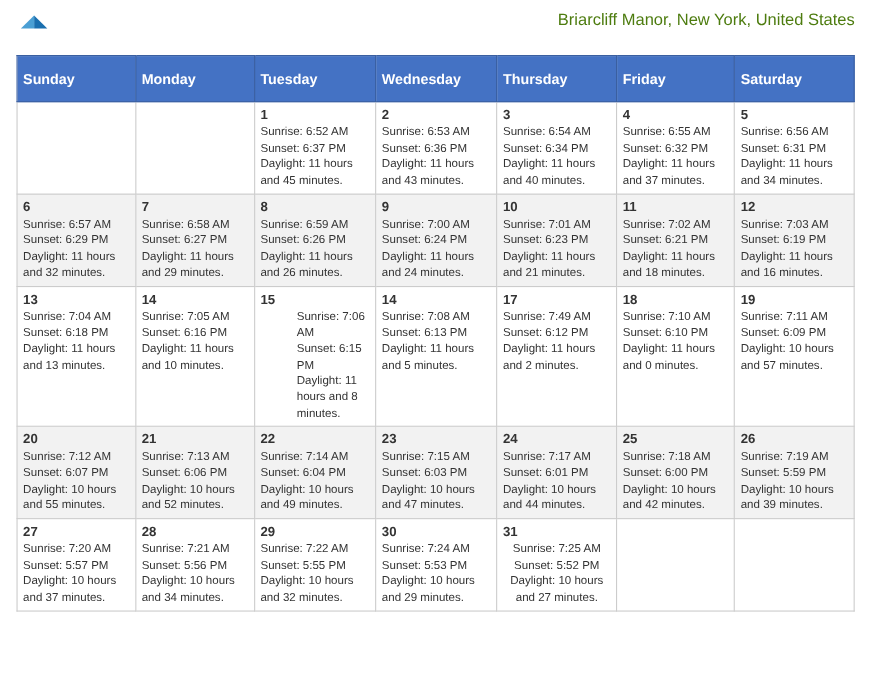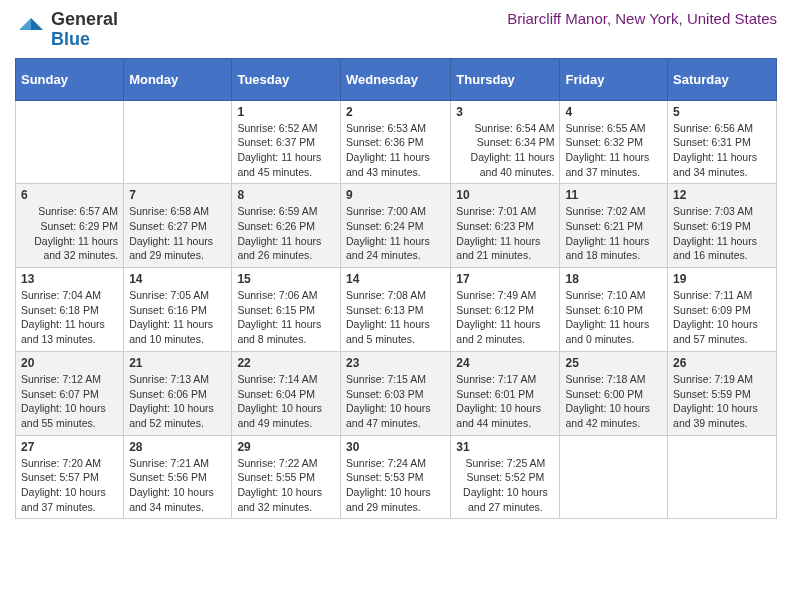--- a/index.html
+++ b/index.html
@@ -43,21 +43,21 @@
     .title-block {
       text-align: right;
     }
     .month-title {
       font-size: 36px;
       font-weight: bold;
       color: #333;
     }
     .location-title {
       font-size: 15px;
-      color: #701a75;
+      color: #4d7c0f;
     }
     .calendar {
       width: 100%;
       border-collapse: collapse;
       border: 1px solid #ccc;
     }
     .calendar th {
       background-color: #4472c4;
       color: #fff;
       font-size: 13px;
@@ -96,24 +96,20 @@
   </style>
 </head>
 <body>
 
 <div class="header">
   <div class="logo">
     <svg class="logo-icon" viewBox="0 0 40 40">
       <polygon points="20,5 35,20 20,20" fill="#1a6faf"></polygon>
       <polygon points="20,5 20,20 5,20" fill="#4a9fd4"></polygon>
     </svg>
-    <div class="logo-text">
-      <span class="logo-general">General</span>
-      <span class="logo-blue">Blue</span>
-    </div>
   </div>
   <div class="title-block">
     <div class="location-title">Briarcliff Manor, New York, United States</div>
   </div>
 </div>
 
 <table class="calendar">
   <thead>
     <tr>
     <th>Sunday</th>
@@ -136,41 +132,41 @@
 Daylight: 11 hours and 45 minutes.</div>
         </td>
         <td>
           <span class="day-number">2</span>
           <div class="day-info" style="white-space: pre-line;">Sunrise: 6:53 AM
 Sunset: 6:36 PM
 Daylight: 11 hours and 43 minutes.</div>
         </td>
         <td>
           <span class="day-number">3</span>
-          <div class="day-info" style="white-space: pre-line; text-align: right;">Sunrise: 6:54 AM
+          <div class="day-info" style="white-space: pre-line;">Sunrise: 6:54 AM
 Sunset: 6:34 PM
 Daylight: 11 hours and 40 minutes.</div>
         </td>
         <td>
           <span class="day-number">4</span>
           <div class="day-info" style="white-space: pre-line;">Sunrise: 6:55 AM
 Sunset: 6:32 PM
 Daylight: 11 hours and 37 minutes.</div>
         </td>
         <td>
           <span class="day-number">5</span>
           <div class="day-info" style="white-space: pre-line;">Sunrise: 6:56 AM
 Sunset: 6:31 PM
 Daylight: 11 hours and 34 minutes.</div>
         </td>
       </tr>
       <tr>
         <td>
           <span class="day-number">6</span>
-          <div class="day-info" style="white-space: pre-line; text-align: right;">Sunrise: 6:57 AM
+          <div class="day-info" style="white-space: pre-line;">Sunrise: 6:57 AM
 Sunset: 6:29 PM
 Daylight: 11 hours and 32 minutes.</div>
         </td>
         <td>
           <span class="day-number">7</span>
           <div class="day-info" style="white-space: pre-line;">Sunrise: 6:58 AM
 Sunset: 6:27 PM
 Daylight: 11 hours and 29 minutes.</div>
         </td>
         <td>
@@ -212,21 +208,21 @@
 Daylight: 11 hours and 13 minutes.</div>
         </td>
         <td>
           <span class="day-number">14</span>
           <div class="day-info" style="white-space: pre-line;">Sunrise: 7:05 AM
 Sunset: 6:16 PM
 Daylight: 11 hours and 10 minutes.</div>
         </td>
         <td>
           <span class="day-number">15</span>
-          <div class="day-info" style="white-space: pre-line;">Sunrise: 7:06 AM
+          <div class="day-info" style="white-space: pre-line; margin-left: 33px;">Sunrise: 7:06 AM
 Sunset: 6:15 PM
 Daylight: 11 hours and 8 minutes.</div>
         </td>
         <td>
           <span class="day-number">14</span>
           <div class="day-info" style="white-space: pre-line;">Sunrise: 7:08 AM
 Sunset: 6:13 PM
 Daylight: 11 hours and 5 minutes.</div>
         </td>
         <td>

